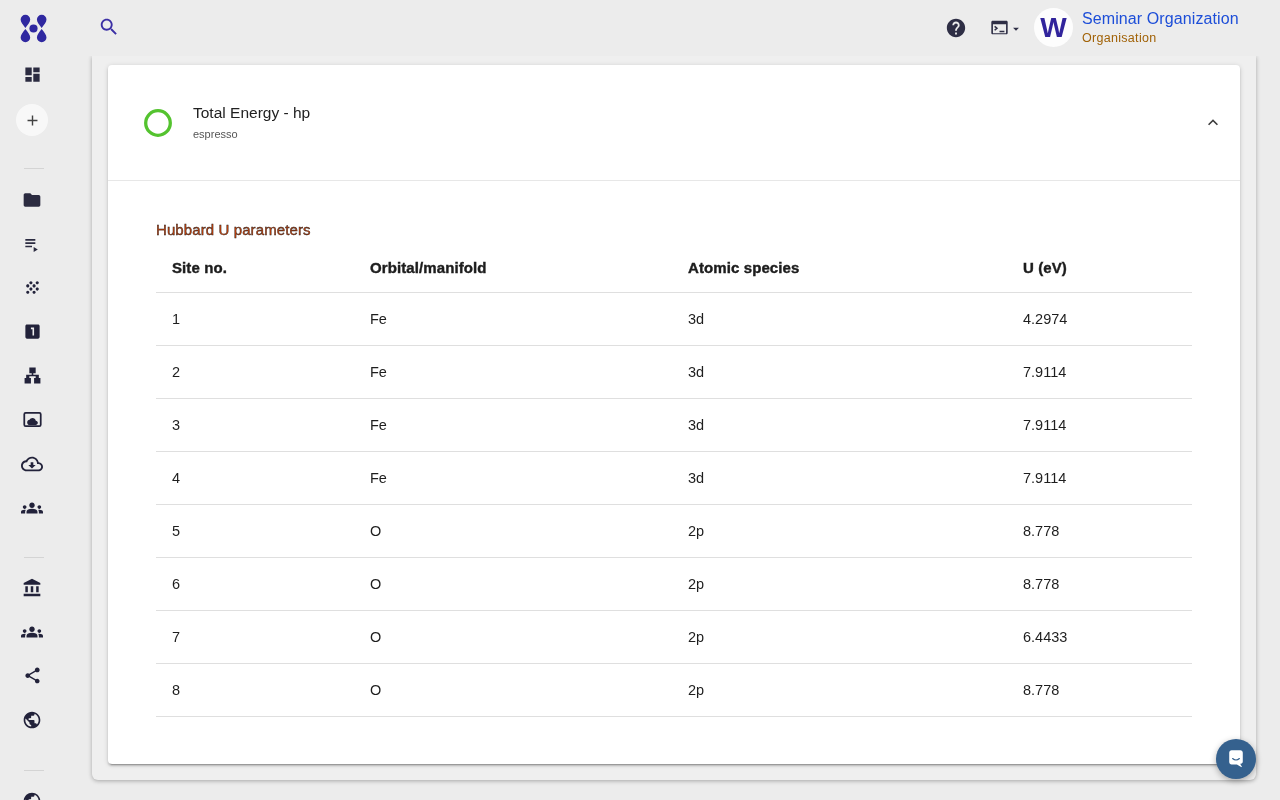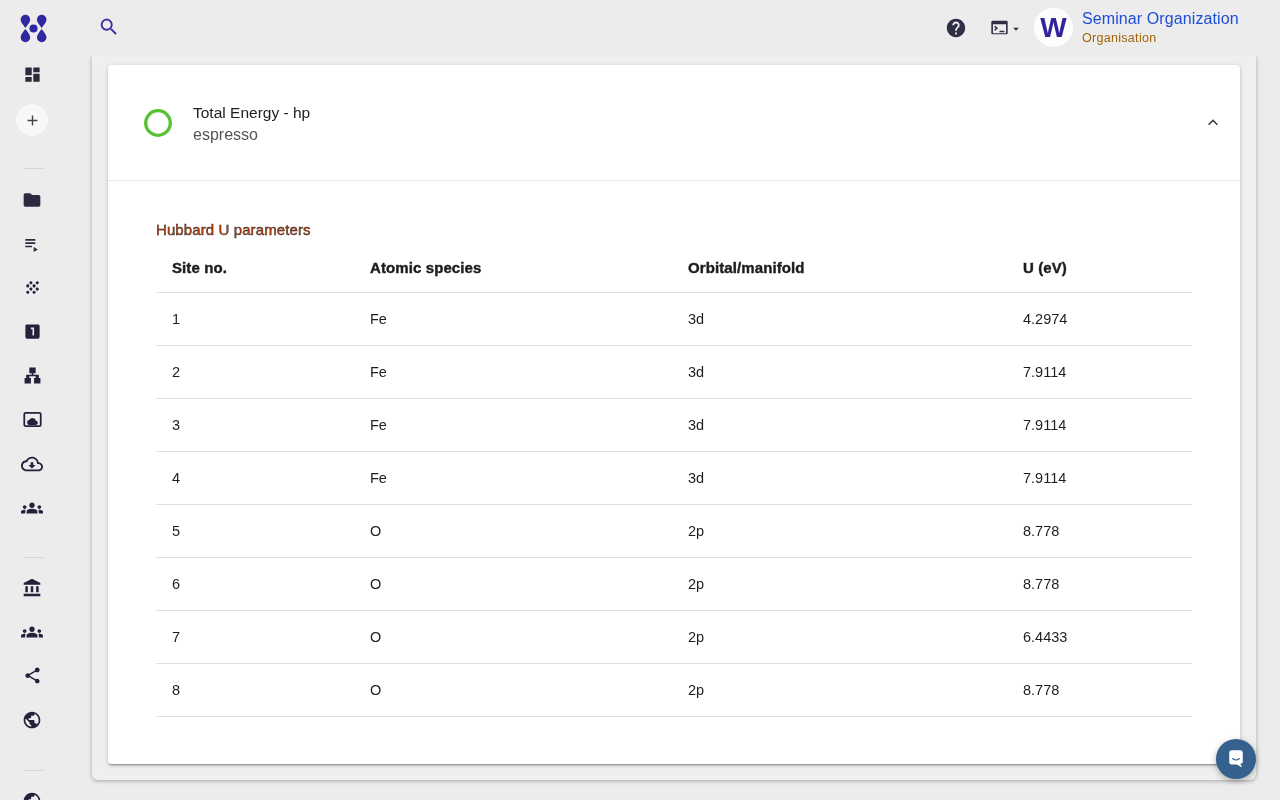--- a/index.html
+++ b/index.html
@@ -49,21 +49,21 @@
     z-index:10;
   }
   .card {
     position:absolute; left:16px; top:9px; width:1132px; height:699px;
     background:#ffffff; border-radius:4px;
     box-shadow:0 3px 1px -2px rgba(0,0,0,.2), 0 2px 2px 0 rgba(0,0,0,.14), 0 1px 5px 0 rgba(0,0,0,.16);
   }
   .card-header { position:absolute; left:0; top:0; width:100%; height:116px; cursor:pointer; }
   .status-ring { position:absolute; left:36px; top:44px; width:28px; height:28px; }
   .card-title { position:absolute; left:85px; top:39px; font-size:15.5px; line-height:18px; color:#212121; }
-  .card-subtitle { position:absolute; left:85px; top:62px; font-size:16px; line-height:15px; color:#555555; }
+  .card-subtitle { position:absolute; left:85px; top:62px; font-size:11px; line-height:15px; color:#555555; }
   .collapse-btn { position:absolute; left:1093px; top:46px; width:24px; height:24px;
     background:none; border:none; cursor:pointer; }
   .header-divider { position:absolute; left:0; top:115px; width:100%; height:1px; background:#e7e7e7; }
 
   .section-label { position:absolute; left:48px; top:156px; font-size:15px; font-weight:400; -webkit-text-stroke:.4px #1d1d1d; letter-spacing:.1px; color:#c2410c; line-height:17px; }
 
   .thead-row {
     position:absolute; left:48px; right:48px; top:177px; height:50px;
     display:grid; grid-template-columns:198px 318px 335px 1fr;
     align-items:center; padding-left:16px;
@@ -290,22 +290,22 @@
           </svg>
         </span>
       </button>
       <div class="header-divider"></div>
     </div>
 
     <div class="section-label">Hubbard U parameters</div>
 
     <div class="thead-row" id="thead-row">
         <div>Site no.</div>
+        <div>Orbital/manifold</div>
         <div>Atomic species</div>
-        <div>Orbital/manifold</div>
         <div>U (eV)</div>
       </div>
 
     <div class="tbody" id="tbody">
         <div class="trow">
           <div>1</div>
           <div>Fe</div>
           <div>3d</div>
           <div>4.2974</div>
         </div>

